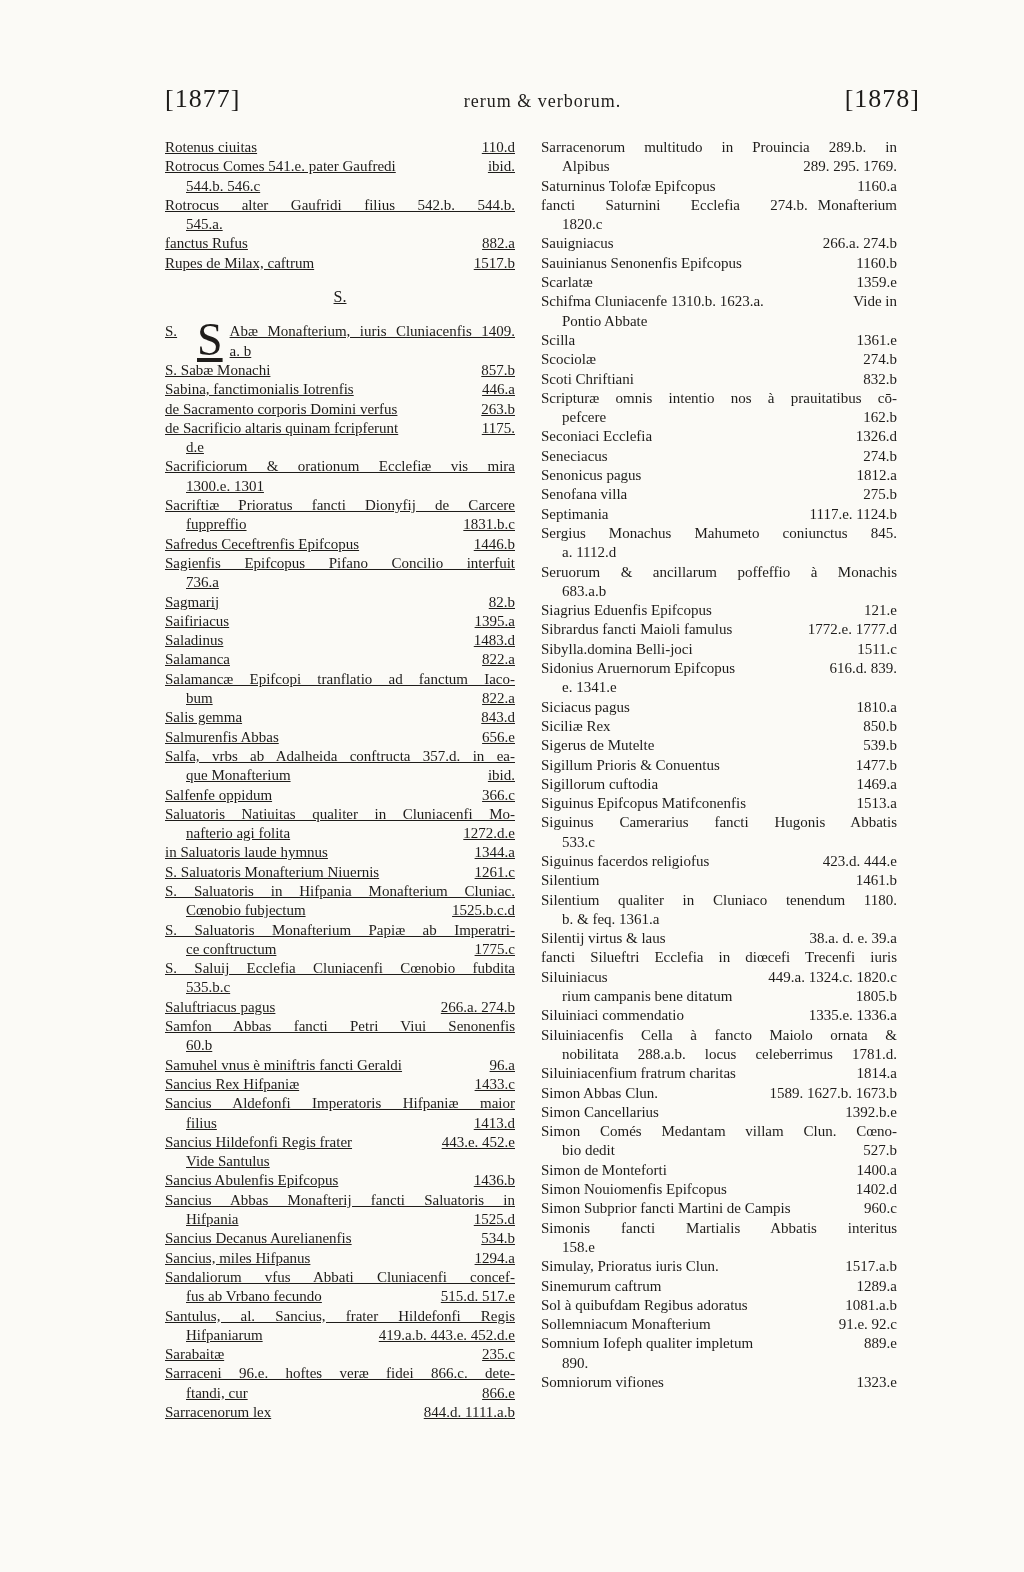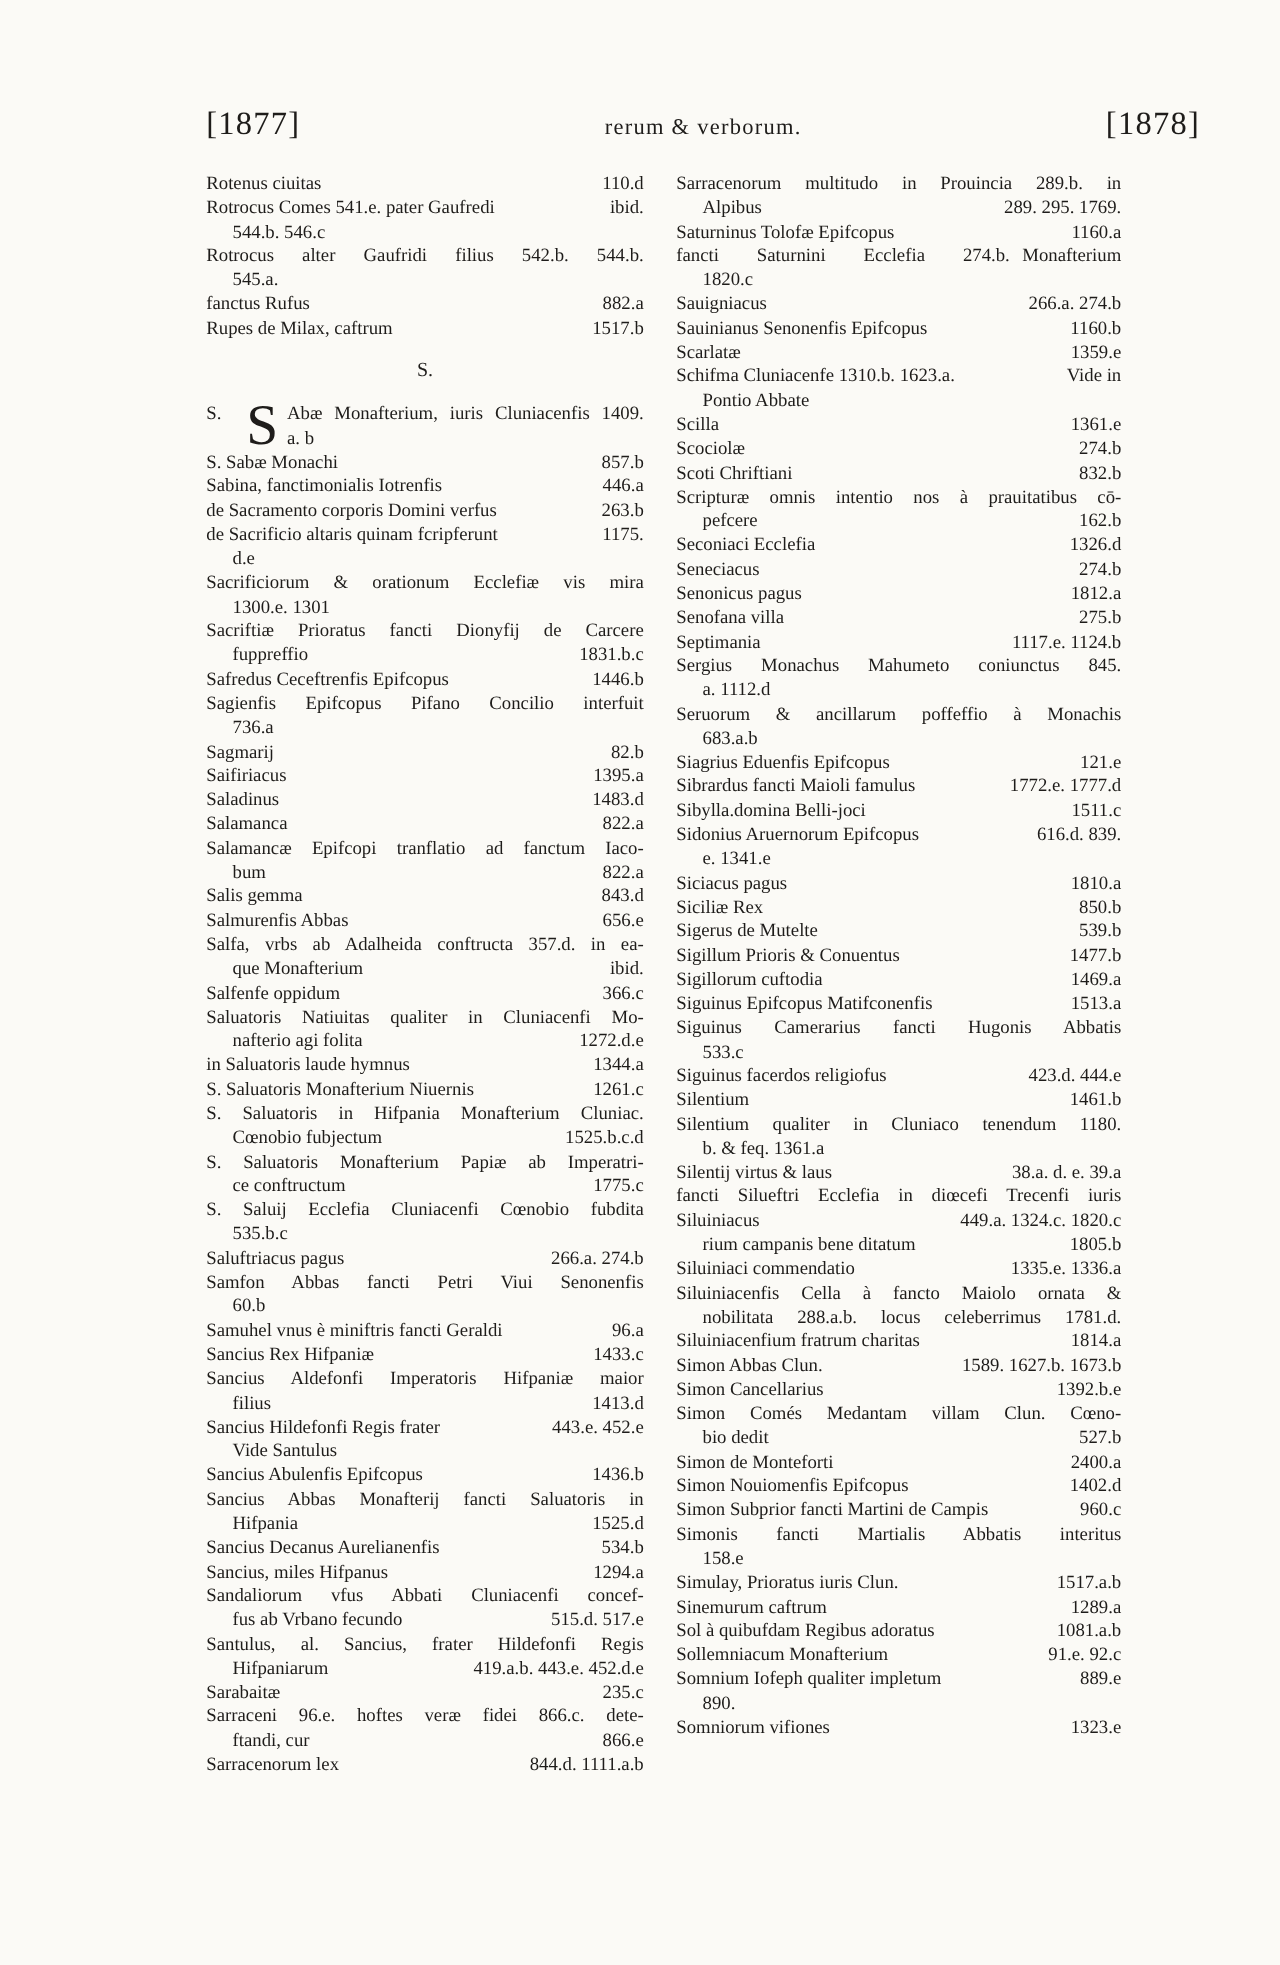--- a/index.html
+++ b/index.html
@@ -1,27 +1,27 @@
 <!DOCTYPE html>
 <html><head>
 <meta charset="utf-8">
 <style>
   html,body{margin:0;padding:0;}
   body{
     width:1024px;height:1572px;overflow:hidden;
     background:#fbfaf6;color:#1e1c1a;
     font-family:"Liberation Serif","DejaVu Serif",serif;
   }
-  .page{box-sizing:border-box;width:1024px;height:1572px;padding:84px 64px 0 165px;position:relative;}
+  .page{box-sizing:border-box;width:1024px;height:1572px;padding:84px 104px 0 165px;position:relative;}
   .hdr{display:flex;align-items:baseline;}
   .folio{font-size:26px;letter-spacing:1px;white-space:nowrap;}
   .title{flex:1;text-align:center;font-size:18px;letter-spacing:1px;}
   .cols{display:flex;margin-top:24px;}
   .col{box-sizing:border-box;}
-  .col-left{width:350px;margin-right:26px;}
+  .col-left{width:350px;margin-right:26px;text-decoration:underline;}
   .col-right{width:356px;}
   .line{display:flex;line-height:19.3px;font-size:15px;min-height:19.3px;}
   .line .t{}
   .line.just .t{flex:1 1 auto;text-align:justify;text-align-last:justify;text-justify:inter-word;}
   .line .n{margin-left:auto;padding-left:10px;white-space:nowrap;}
   .line.ind{padding-left:21px;}
   .heading{text-align:center;font-size:16px;line-height:19.3px;margin:14px 0 16px;}
   .dcrow{display:flex;align-items:flex-start;}
   .dcpre{width:30px;font-size:15px;line-height:19.3px;}
   .dccap{font-size:46px;line-height:36px;margin:0 7px 0 2px;}
@@ -467,21 +467,21 @@
         </div>
         <div class="line just">
           <span class="t">Simon Comés Medantam villam Clun. Cœno-</span>
         </div>
         <div class="line ind">
           <span class="t">bio dedit</span>
           <span class="n">527.b</span>
         </div>
         <div class="line">
           <span class="t">Simon de Monteforti</span>
-          <span class="n">2400.a</span>
+          <span class="n">1400.a</span>
         </div>
         <div class="line">
           <span class="t">Simon Nouiomenfis Epifcopus</span>
           <span class="n">1402.d</span>
         </div>
         <div class="line">
           <span class="t">Simon Subprior fancti Martini de Campis</span>
           <span class="n">960.c</span>
         </div>
         <div class="line just">

